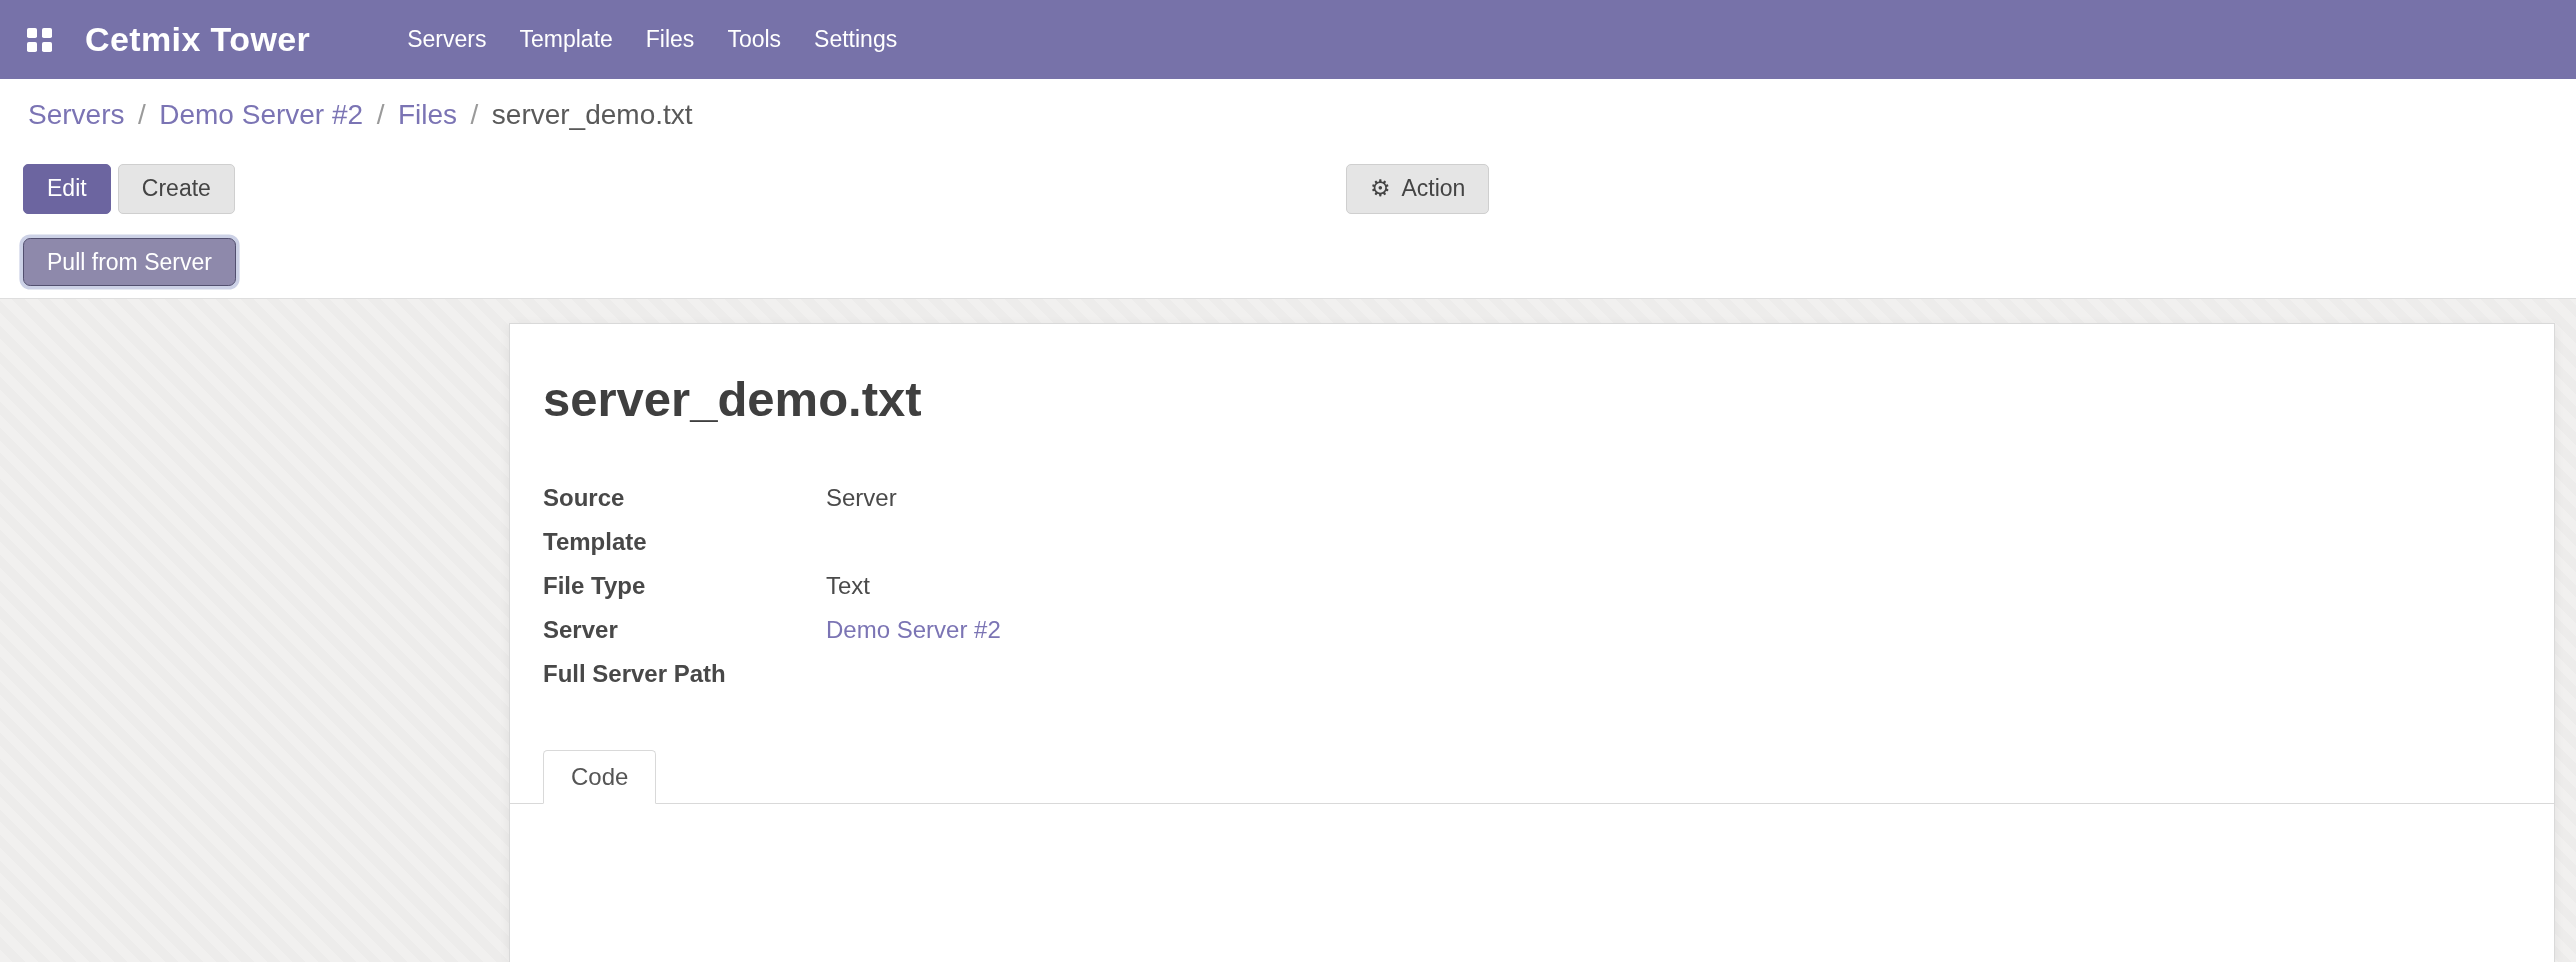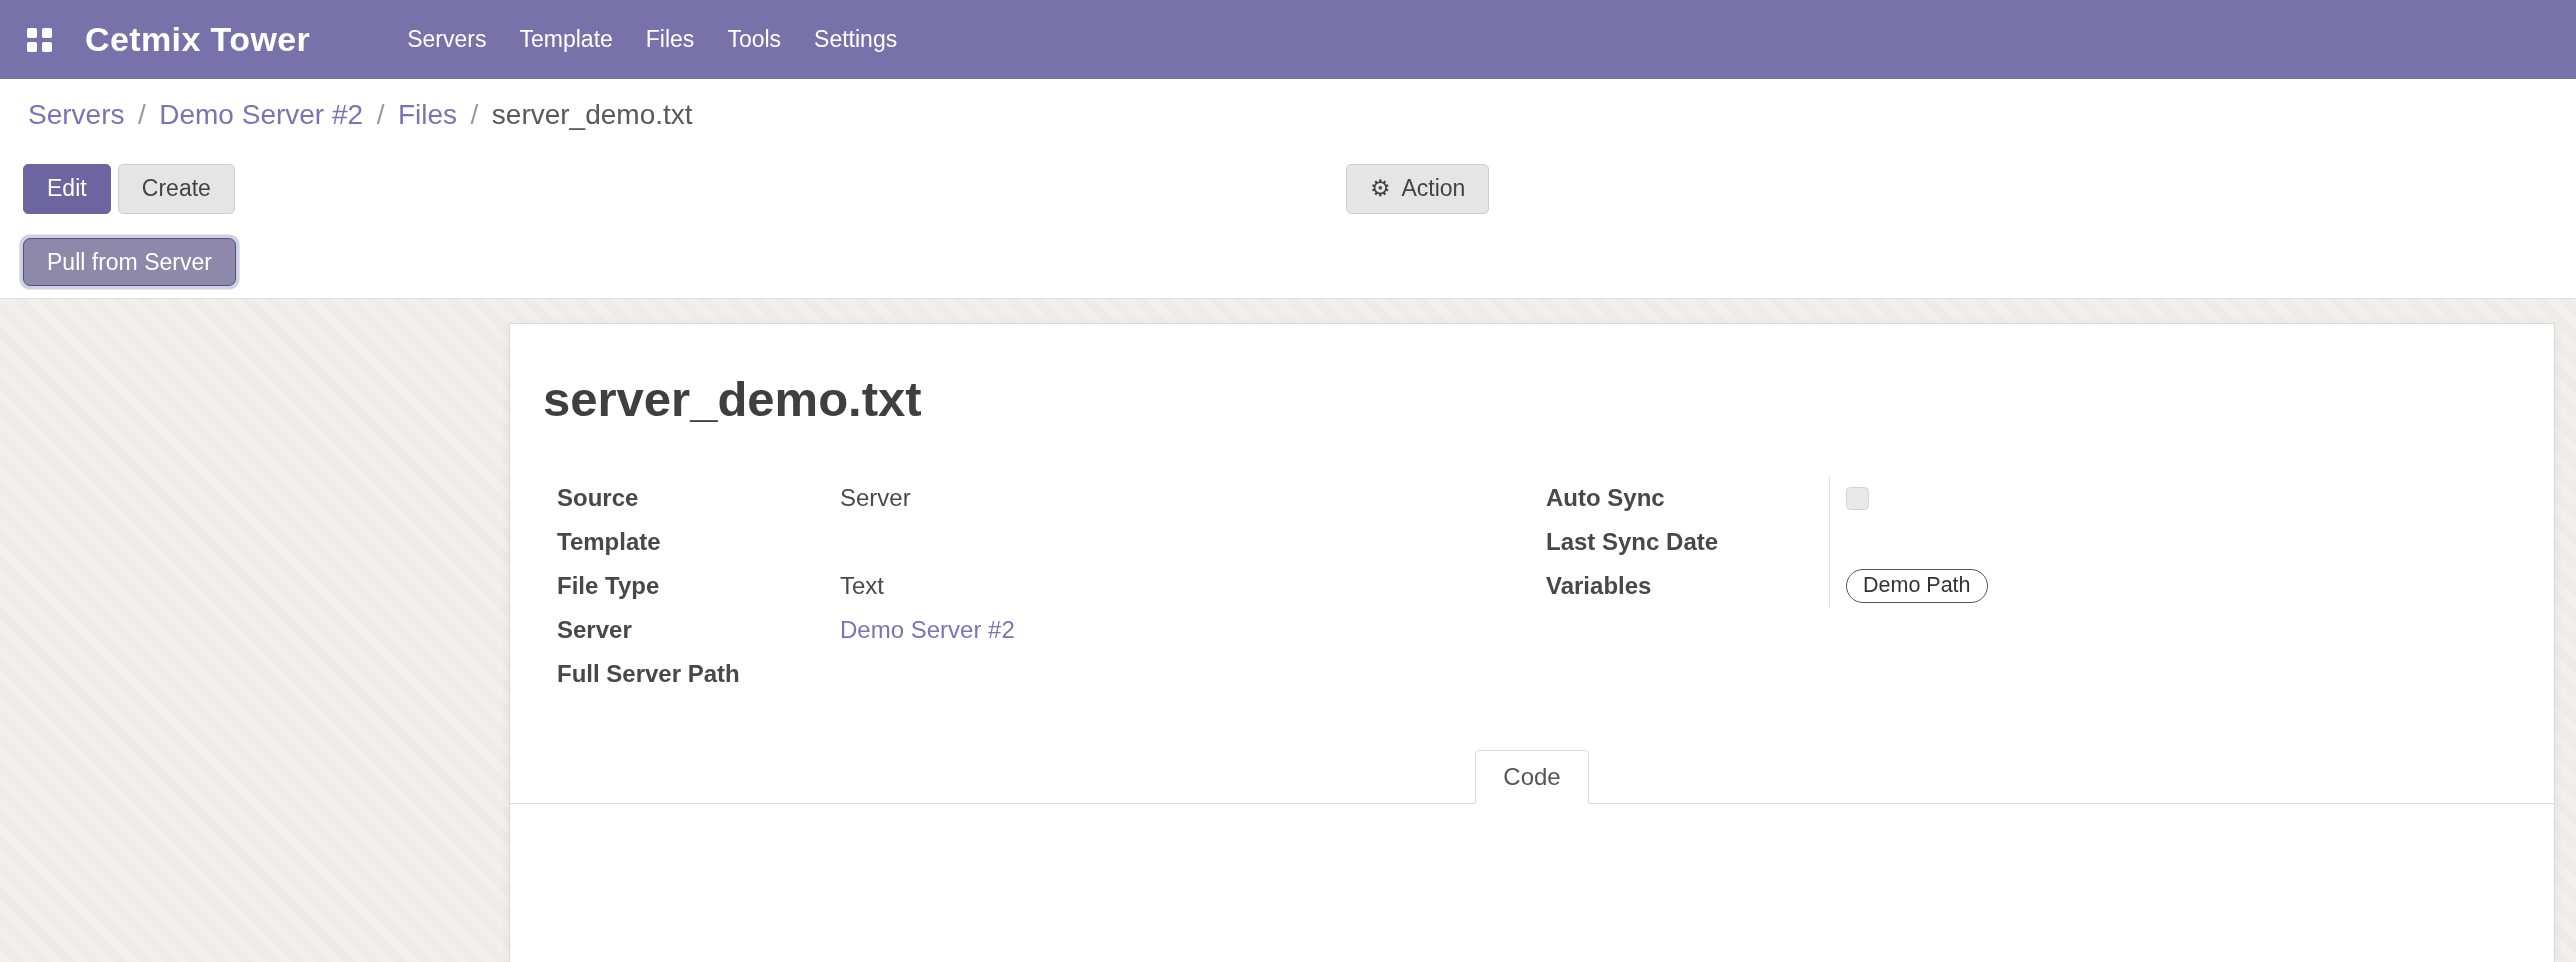--- a/index.html
+++ b/index.html
@@ -142,21 +142,21 @@
   }
   .sheet-title {
     margin: 47px 0 0 0;
     font-size: 49px;
     line-height: 1.15;
     font-weight: 700;
     color: #3f3f3f;
   }
 
   .field-grid { display: flex; margin-top: 49px; }
-  .col-left { width: 989px; flex: 0 0 auto; margin-left: 14px; }
+  .col-left { width: 989px; flex: 0 0 auto; }
   .col-right { flex: 1 1 auto; }
 
   .field-row {
     display: flex;
     align-items: center;
     height: 44px;
     font-size: 24px;
   }
   .field-label {
     width: 283px;
@@ -191,24 +191,23 @@
     border-radius: 20px;
     padding: 2.7px 16px 4.5px 16px;
     font-size: 21.5px;
     color: #333333;
     white-space: nowrap;
   }
 
   
   .notebook {
     margin: 54px -33px 0 -33px;
-    padding: 0 14px;
+    padding: 0 33px;
     border-bottom: 0.9px solid #d9d9d9;
     display: flex;
-    justify-content: center;
   }
   .tab {
     font-size: 24px;
     color: #555555;
     background: #ffffff;
     border: 0.9px solid #d9d9d9;
     border-bottom: 0.9px solid #ffffff;
     border-radius: 4.5px 4.5px 0 0;
     padding: 11.7px 27px;
     margin-bottom: -0.9px;
@@ -284,40 +283,20 @@
         </div>
         <div class="field-row">
           <div class="field-label">Server</div>
           <a class="field-value link">Demo Server #2</a>
         </div>
         <div class="field-row">
           <div class="field-label">Full Server Path</div>
         </div>
       </div>
 
-      <div class="col-right">
-        <div class="field-row">
-          <div class="field-label">Auto Sync</div>
-          <div class="field-cell">
-            <div class="checkbox"></div>
-          </div>
-        </div>
-        <div class="field-row">
-          <div class="field-label">Last Sync Date</div>
-          <div class="field-cell">
-            <span></span>
-          </div>
-        </div>
-        <div class="field-row">
-          <div class="field-label">Variables</div>
-          <div class="field-cell">
-            <span class="tag-pill">Demo Path</span>
-          </div>
-        </div>
-      </div>
     </div>
 
     <div class="notebook">
       <div class="tab">
         <span>Code</span>
       </div>
     </div>
     <div class="tab-content"></div>
 
   </div>

